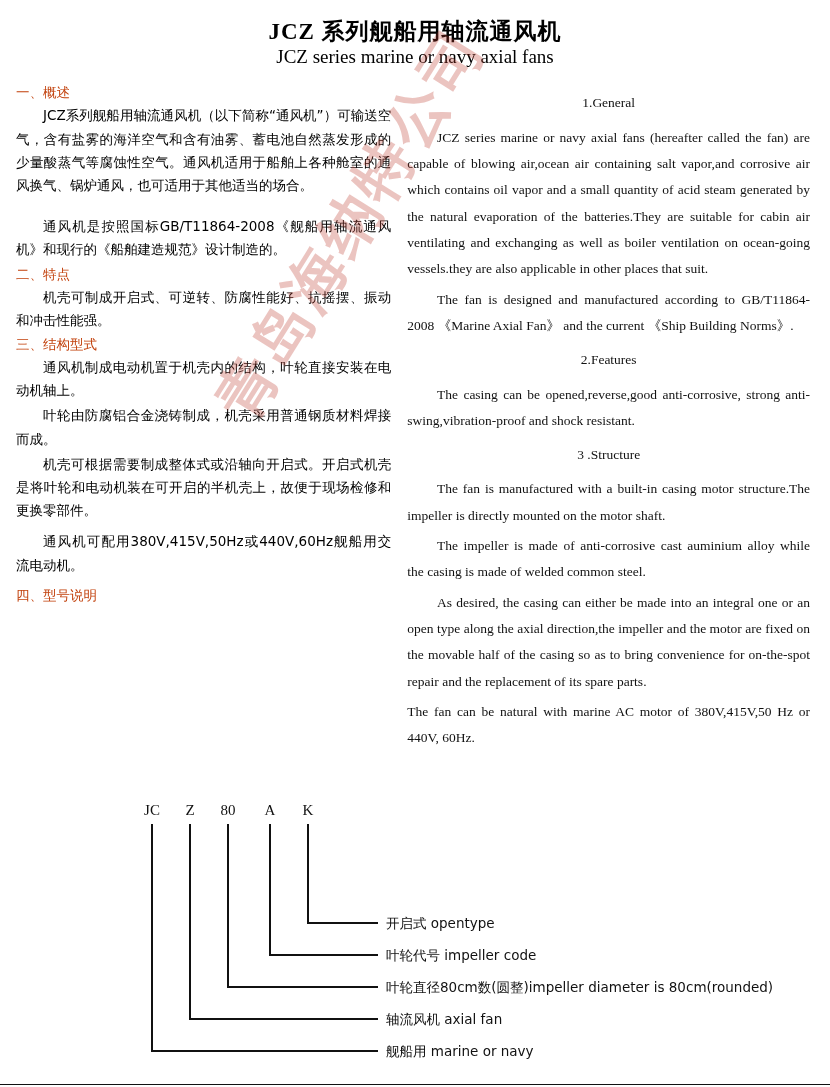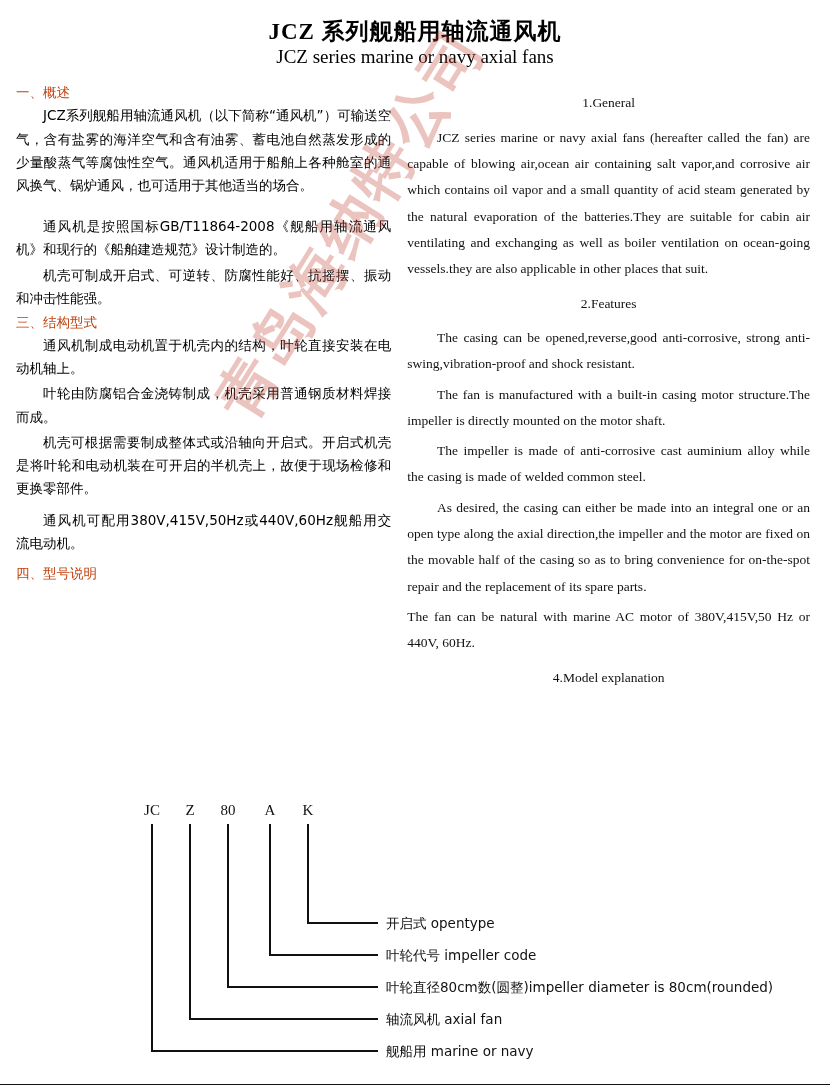--- a/index.html
+++ b/index.html
@@ -174,41 +174,43 @@
     <div class="title-en">JCZ series marine or navy axial fans</div>
   </div>
 
   <div class="columns">
 
     <div class="col-left">
       <p class="cn-head">一、概述</p>
       <p class="cn-p indent">JCZ系列舰船用轴流通风机（以下简称“通风机”）可输送空气，含有盐雾的海洋空气和含有油雾、蓄电池自然蒸发形成的少量酸蒸气等腐蚀性空气。通风机适用于船舶上各种舱室的通风换气、锅炉通风，也可适用于其他适当的场合。</p>
       <div class="cn-gap"></div>
       <p class="cn-p indent">通风机是按照国标GB/T11864-2008《舰船用轴流通风机》和现行的《船舶建造规范》设计制造的。</p>
+      <p class="cn-head">二、特点</p>
       <p class="cn-p indent">机壳可制成开启式、可逆转、防腐性能好、抗摇摆、振动和冲击性能强。</p>
       <p class="cn-head">三、结构型式</p>
       <p class="cn-p indent">通风机制成电动机置于机壳内的结构，叶轮直接安装在电动机轴上。</p>
       <p class="cn-p indent">叶轮由防腐铝合金浇铸制成，机壳采用普通钢质材料焊接而成。</p>
       <p class="cn-p indent">机壳可根据需要制成整体式或沿轴向开启式。开启式机壳是将叶轮和电动机装在可开启的半机壳上，故便于现场检修和更换零部件。</p>
       <div class="cn-gap-sm"></div>
       <p class="cn-p indent">通风机可配用380V,415V,50Hz或440V,60Hz舰船用交流电动机。</p>
       <div class="cn-gap-sm"></div>
       <p class="cn-head">四、型号说明</p>
     </div>
 
     <div class="col-right">
       <p class="en-head">1.General</p>
       <p class="en-p indent justify-spread">JCZ series marine or navy axial fans (hereafter called the fan) are capable of blowing air,ocean air containing salt vapor,and corrosive air which contains oil vapor and a small quantity of acid steam generated by the natural evaporation of the batteries.They are suitable for cabin air ventilating and exchanging as well as boiler ventilation on ocean-going vessels.they are also applicable in other places that suit.</p>
+      <p class="en-p indent justify-spread">The fan is designed and manufactured according to GB/T11864-2008 《Marine Axial Fan》 and the current 《Ship Building Norms》.</p>
       <p class="en-head">2.Features</p>
       <p class="en-p indent justify-spread">The casing can be opened,reverse,good anti-corrosive, strong anti-swing,vibration-proof and shock resistant.</p>
+      <p class="en-head">3 .Structure</p>
       <p class="en-p indent justify-spread">The fan is manufactured with a built-in casing motor structure.The impeller is directly mounted on the motor shaft.</p>
       <p class="en-p indent justify-spread">The impeller is made of anti-corrosive cast auminium alloy while the casing is made of welded common steel.</p>
       <p class="en-p indent justify-spread">As desired, the casing can either be made into an integral one or an open type along the axial direction,the impeller and the motor are fixed on the movable half of the casing so as to bring convenience for on-the-spot repair and the replacement of its spare parts.</p>
       <p class="en-p">The fan can be natural with marine AC motor of 380V,415V,50 Hz or 440V, 60Hz.</p>
-      <p class="en-head">4.Model explanation</p>
     </div>
   </div>
 
   <div class="diagram">
     <svg width="830" height="300" viewBox="0 0 830 300" xmlns="http://www.w3.org/2000/svg">
 
       <text class="code-letter" x="152" y="35">JC</text>
       <text class="code-letter" x="190" y="35">Z</text>
       <text class="code-letter" x="228" y="35">80</text>
       <text class="code-letter" x="270" y="35">A</text>

